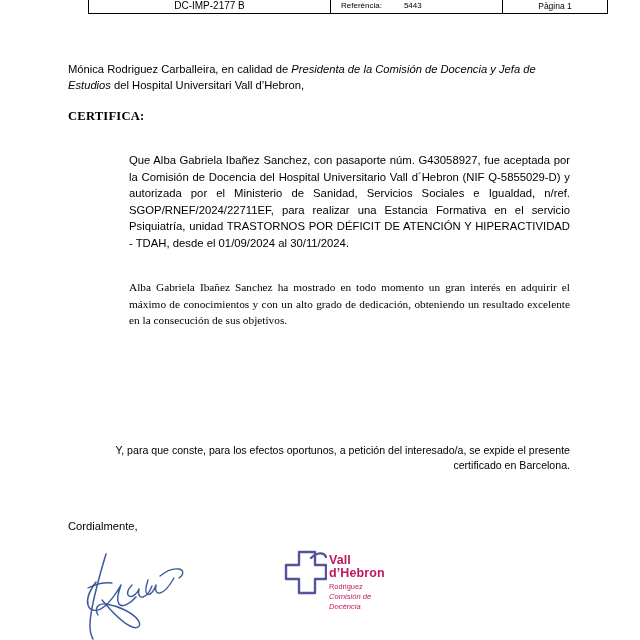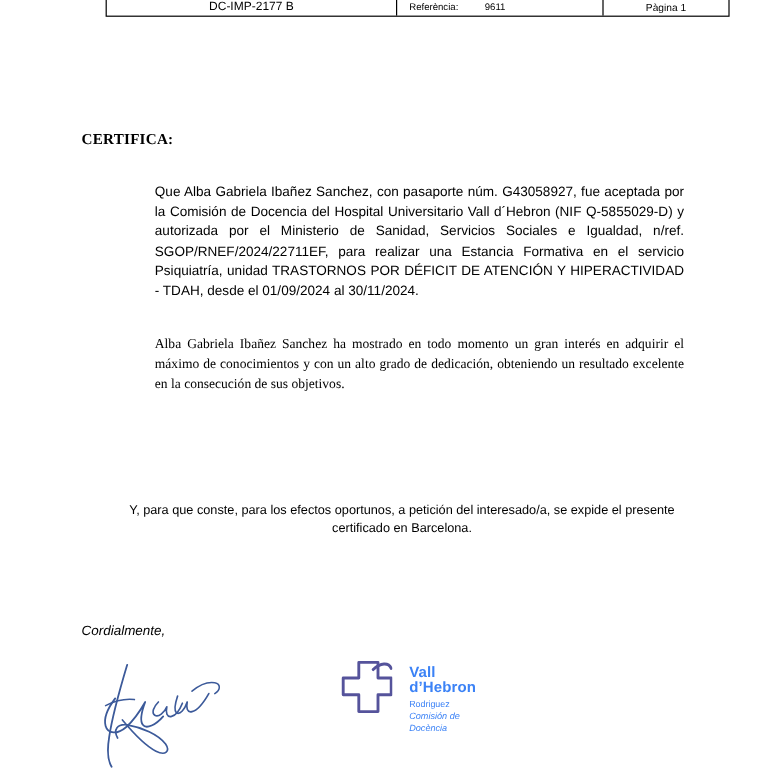--- a/index.html
+++ b/index.html
@@ -94,34 +94,32 @@
     font-size: 11.3px;
     line-height: 16.6px;
     text-align: justify;
   }
   .para-certify { top: 152px; }
   .para-praise  { top: 279px; font-family: Liberation Serif, serif; }
 
   .closing {
     position: absolute;
     left: 68px;
-    top: 418px;
+    top: 443px;
     width: 502px;
     font-size: 10.6px;
     line-height: 15px;
-    text-align: center;
-    margin-left: 16px;
+    text-align: right;
   }
 
   .cordially {
     position: absolute;
     left: 68px;
     top: 520px;
     font-size: 11.2px;
-    font-style: italic;
   }
 
   .sign-name {
     position: absolute;
     left: 68px;
     top: 595px;
     font-size: 11.2px;
     white-space: nowrap;
   }
   .sign-role {
@@ -157,22 +155,21 @@
     left: 281px;
     top: 548px;
     width: 118px;
     height: 56px;
   }
   .logo-cross { position: absolute; left: 0; top: 0; }
   .logo-text {
     position: absolute;
     left: 48px;
     top: 6px;
-    color: #3b82f6;
-    margin-left: 12px;
+    color: #be185d;
   }
   .logo-title {
     font-size: 12.5px;
     font-weight: bold;
     letter-spacing: 0.1px;
     line-height: 13px;
   }
   .logo-sub1 {
     font-size: 7.4px;
     line-height: 11px;
@@ -186,25 +183,26 @@
 </style>
 </head>
 <body>
 
 <div class="doc">
 
   <div class="header-table">
     <div class="hdr-cell doc-code">DC-IMP-2177 B</div>
     <div class="hdr-cell ref">
       <span class="hdr-label">Referència:</span>
-      <span class="hdr-value">9611</span>
+      <span class="hdr-value">5443</span>
     </div>
     <div class="hdr-cell page">Pàgina 1</div>
   </div>
 
+  <div class="intro"><span>Mónica Rodriguez Carballeira, en calidad de </span><em>Presidenta de la Comisión de Docencia y Jefa de Estudios</em><span> del Hospital Universitari Vall d’Hebron,</span></div>
 
   <div class="certifica">CERTIFICA:</div>
 
   <div class="para para-certify">Que Alba Gabriela Ibañez Sanchez, con pasaporte núm. G43058927, fue aceptada por la Comisión de Docencia del Hospital Universitario Vall d´Hebron (NIF Q-5855029-D) y autorizada por el Ministerio de Sanidad, Servicios Sociales e Igualdad, n/ref. SGOP/RNEF/2024/22711EF, para realizar una Estancia Formativa en el servicio Psiquiatría, unidad TRASTORNOS POR DÉFICIT DE ATENCIÓN Y HIPERACTIVIDAD - TDAH, desde el 01/09/2024 al 30/11/2024.</div>
 
   <div class="para para-praise">Alba Gabriela Ibañez Sanchez ha mostrado en todo momento un gran interés en adquirir el máximo de conocimientos y con un alto grado de dedicación, obteniendo un resultado excelente en la consecución de sus objetivos.</div>
 
   <div class="closing">Y, para que conste, para los efectos oportunos, a petición del interesado/a, se expide el presente certificado en Barcelona.</div>
 
   <div class="cordially">Cordialmente,</div>

